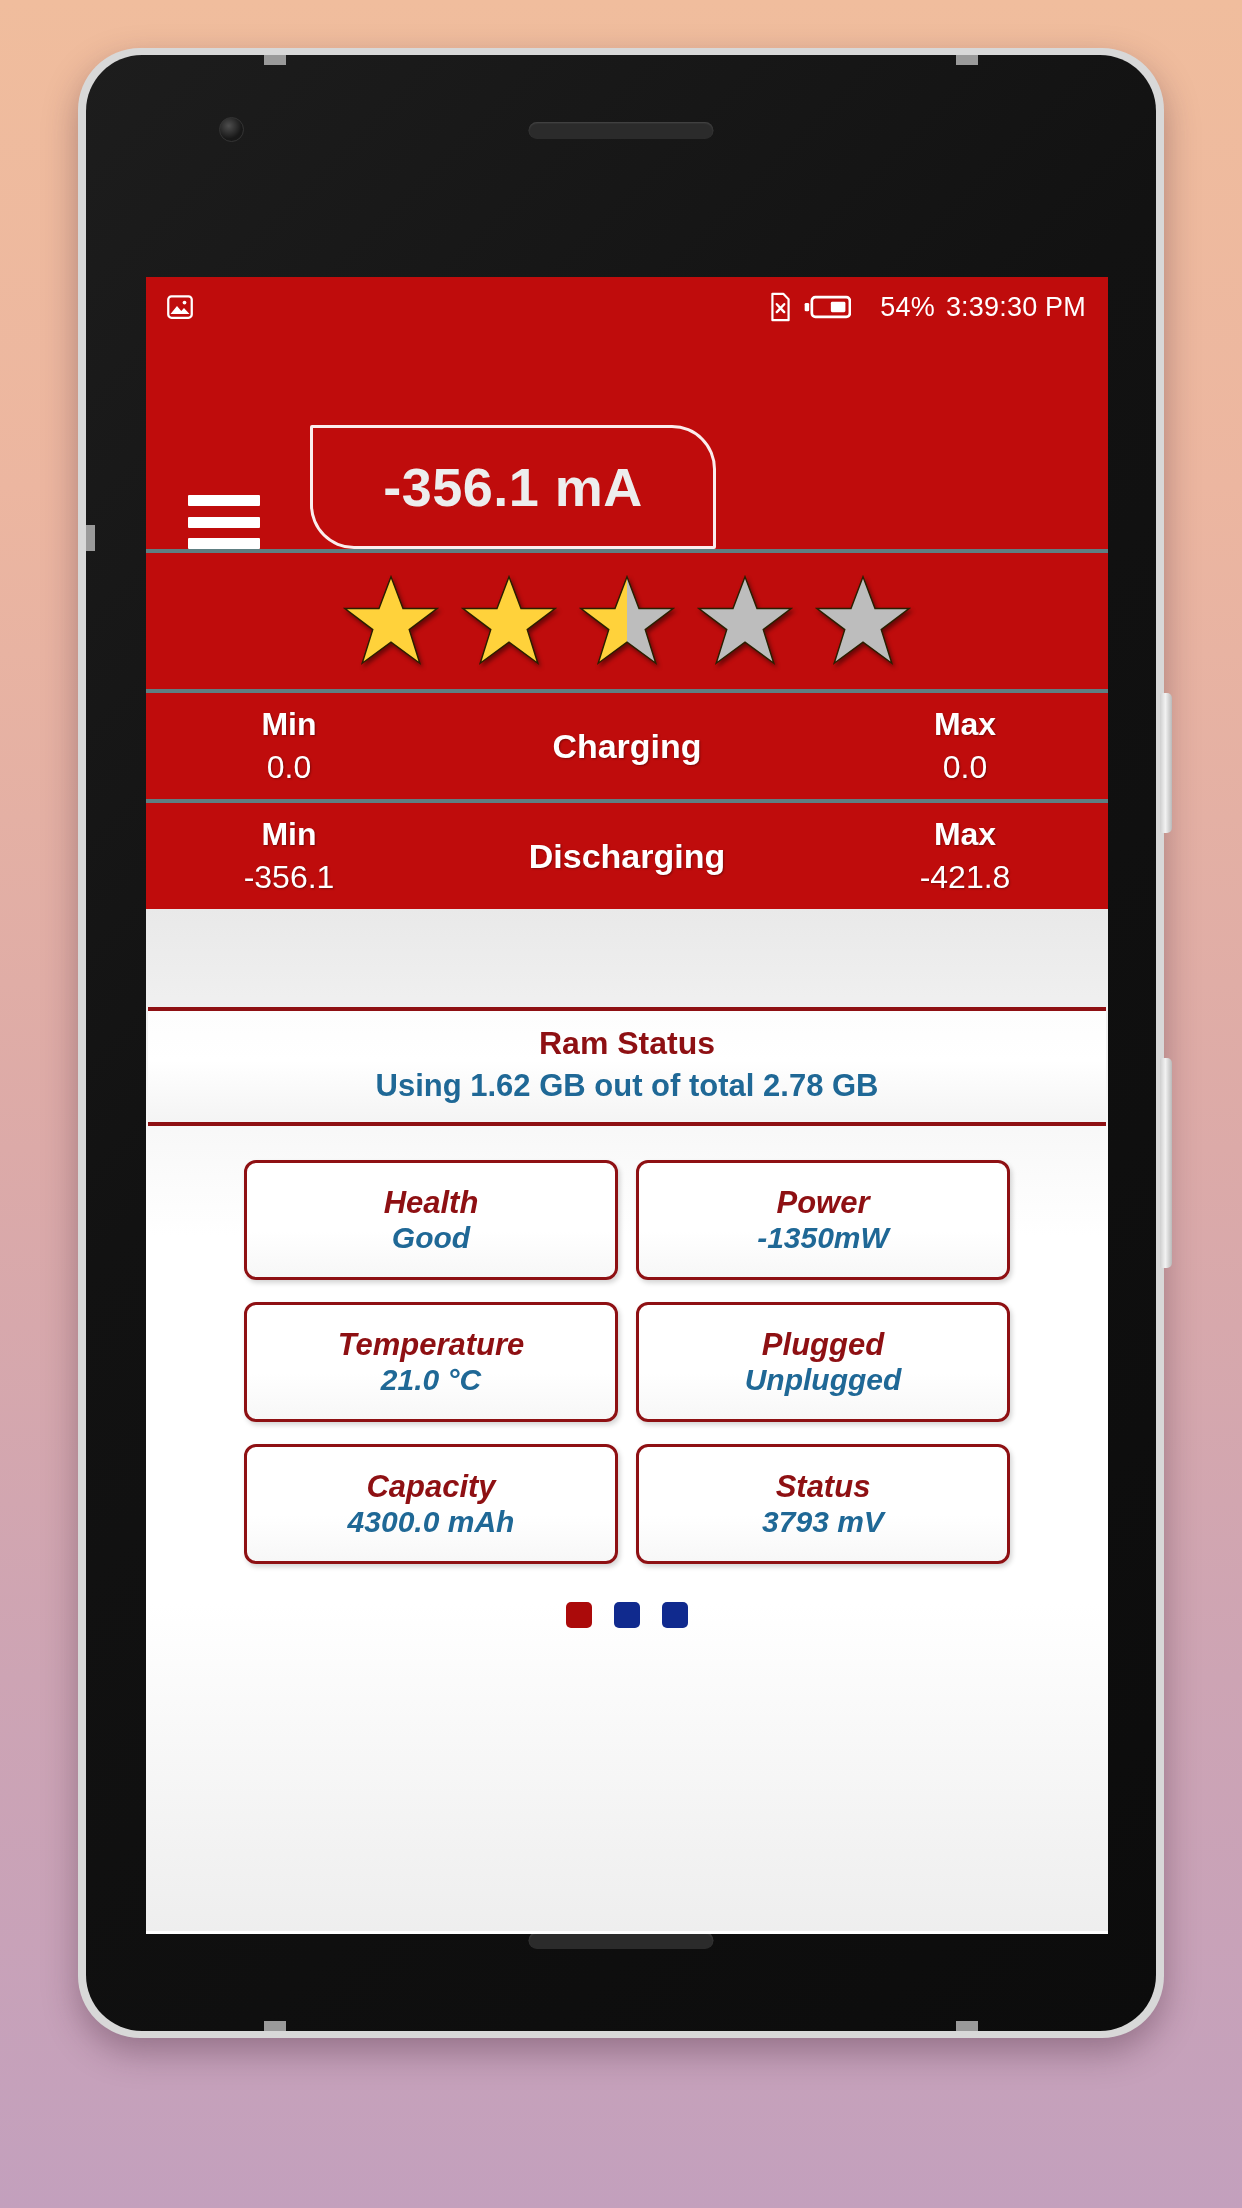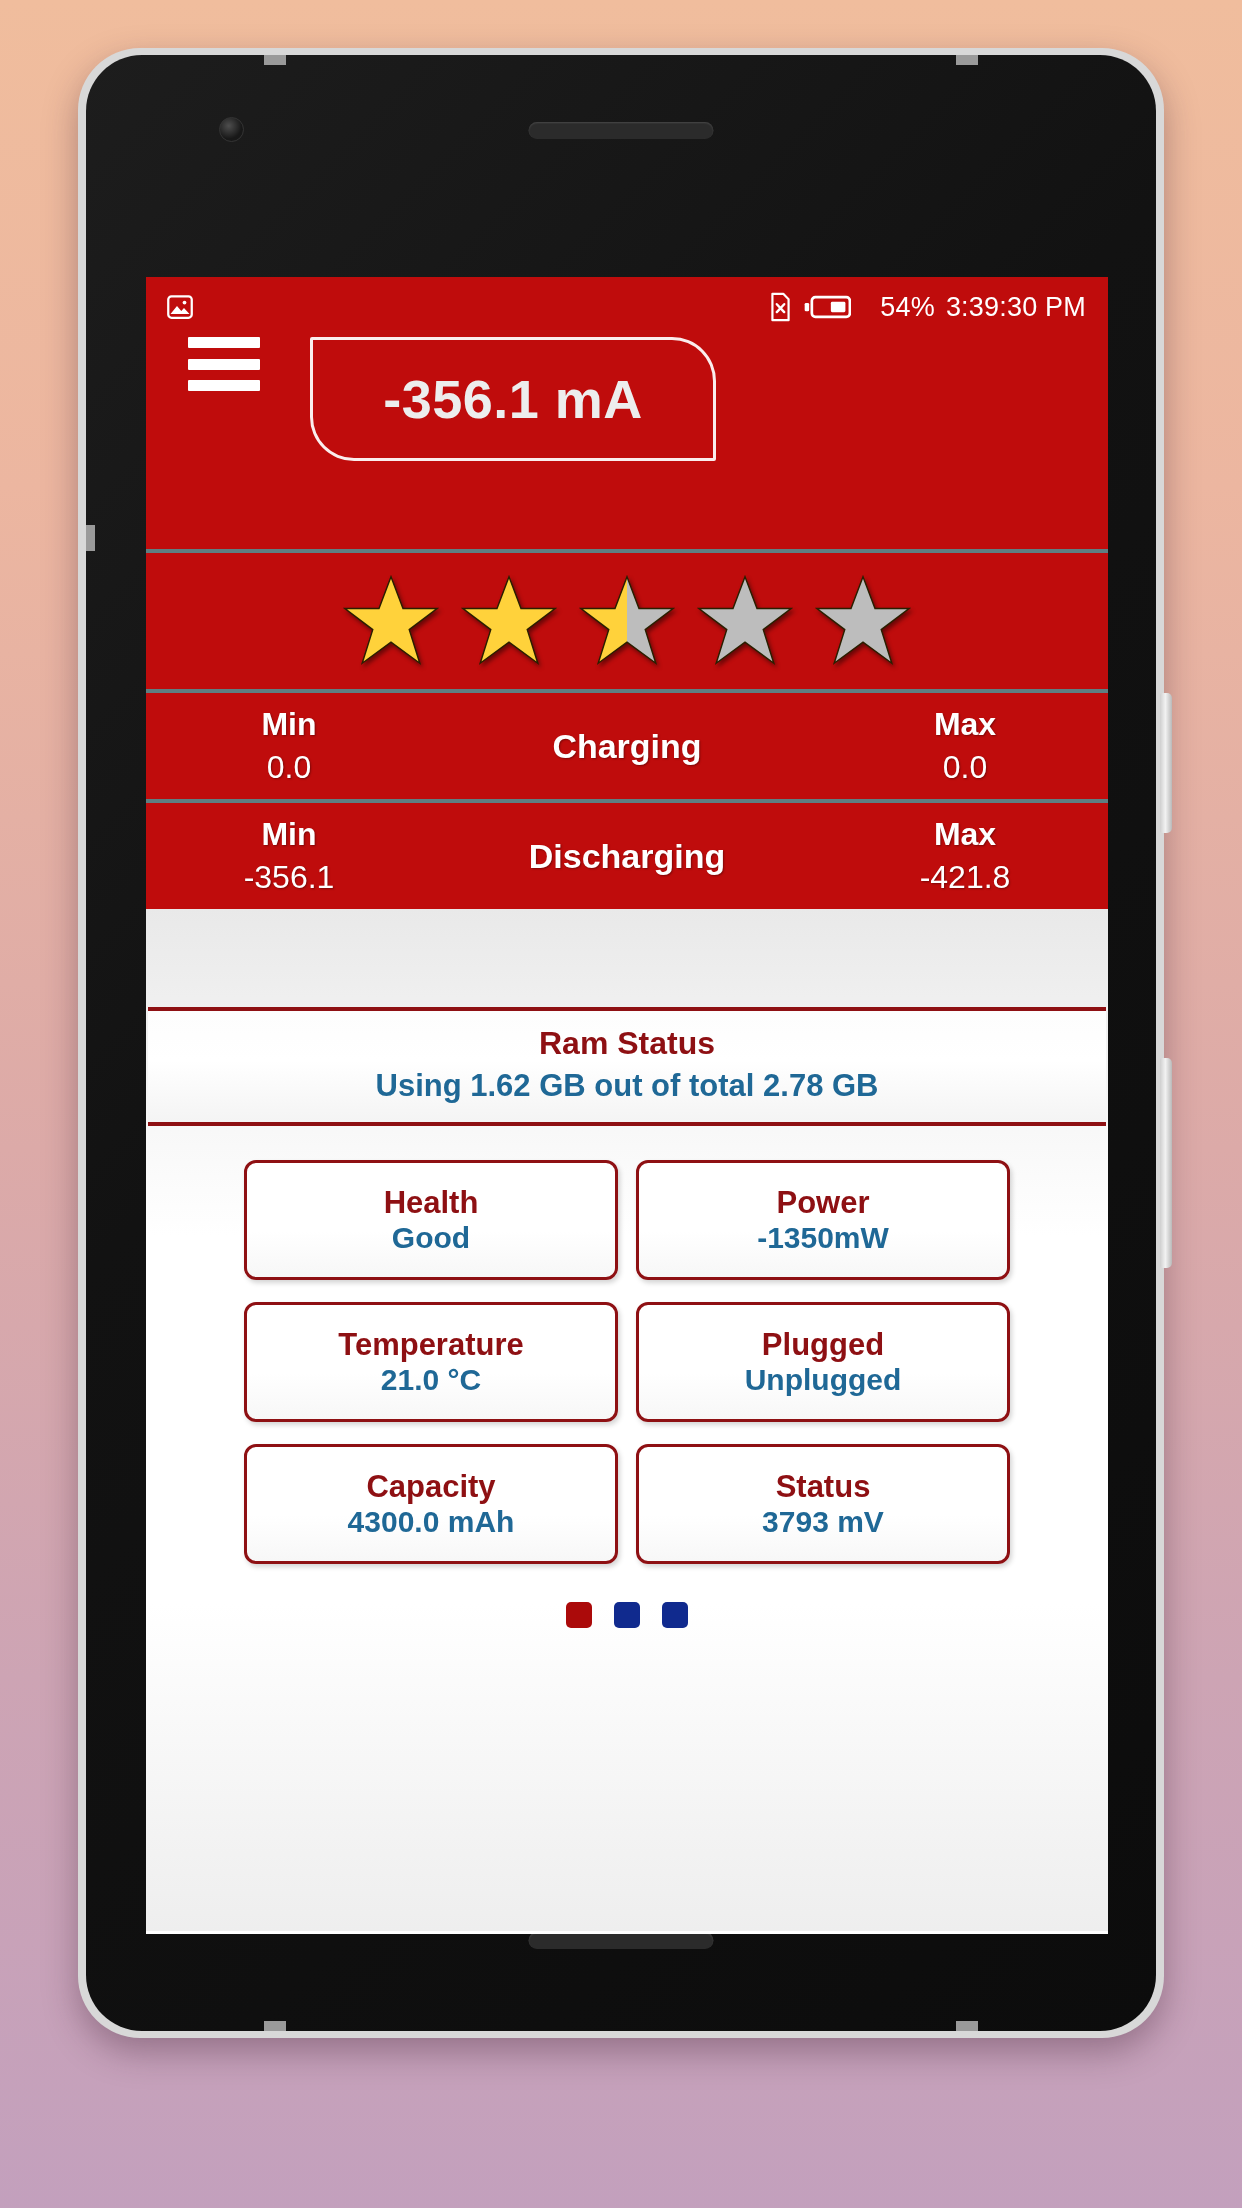--- a/index.html
+++ b/index.html
@@ -107,21 +107,21 @@
   }
   .sb-icon{ display:block; }
   #status-percent{ margin-left:18px; }
   #status-time{ }
 
   
   #app-header{
     background:#bf0c0c;
     height:212px;
     display:flex;
-    align-items:flex-start;
+    align-items:flex-end;
     padding-left:42px;
     position:relative;
   }
   #menu-button{
     width:72px; height:54px;
     display:flex; flex-direction:column;
     justify-content:space-between;
     cursor:pointer;
     flex:none;
   }
@@ -231,20 +231,21 @@
     border:3px solid #8e1013;
     border-radius:12px;
     background:linear-gradient(to bottom,#ffffff,#ffffff 60%,#f7f7f7);
     box-shadow:2px 3px 5px rgba(0,0,0,.17);
     height:120px;
     display:flex;
     flex-direction:column;
     align-items:center;
     justify-content:center;
     gap:0;
+    font-style:italic;
   }
   .card-label{
     color:#8e1013;
     font-size:31px;
     font-weight:bold;
   }
   .card-value{
     color:#1f6896;
     font-size:30px;
     font-weight:bold;

